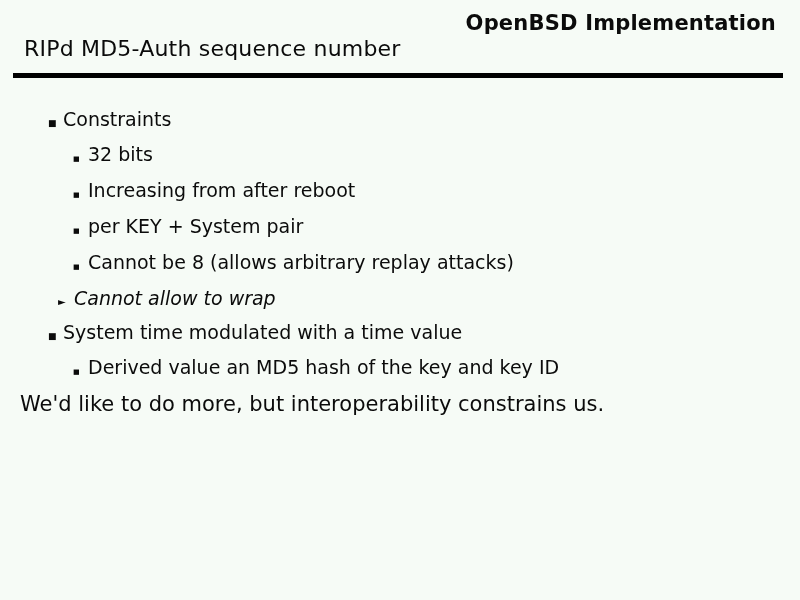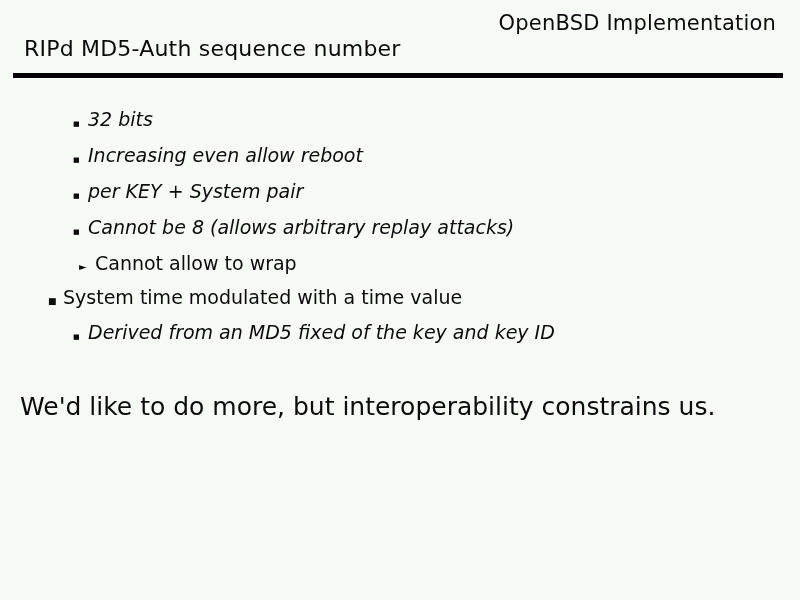--- a/index.html
+++ b/index.html
@@ -19,20 +19,21 @@
     position: absolute;
     inset: 0;
   }
   .header-label {
     position: absolute;
     top: 11px;
     right: 24px;
     font-size: 21px;
     letter-spacing: 0.2px;
     white-space: nowrap;
+    font-weight: bold;
   }
   .slide-title {
     position: absolute;
     top: 36px;
     left: 24px;
     font-size: 22px;
     letter-spacing: 0.2px;
     white-space: nowrap;
   }
   .title-rule {
@@ -53,46 +54,47 @@
     line-height: 31px;
     font-size: 19px;
     white-space: nowrap;
   }
   .bullet-row .glyph {
     display: inline-block;
     text-align: left;
   }
   .level-1 { margin-left: 48px; }
   .level-1 .glyph { width: 15px; font-size: 9px; }
-  .level-2 { margin-left: 73px; font-style: italic; }
+  .level-2 { margin-left: 73px; }
   .level-2 .glyph { width: 15px; font-size: 7px; }
-  .level-3 { margin-left: 79px; }
+  .level-3 { margin-left: 58px; font-style: italic; }
   .level-3 .glyph { width: 16px; font-size: 10px; }
   .footer-note {
     position: absolute;
     top: 392px;
     left: 20px;
-    font-size: 25px;
+    font-size: 21px;
     white-space: nowrap;
   }
 </style>
 </head>
 <body style="background: rgb(246, 251, 246); color: rgb(11, 11, 11);">
 
 <div class="slide">
   <div class="header-label">OpenBSD Implementation</div>
 
   <div class="slide-title">RIPd MD5-Auth sequence number</div>
 
   <div class="title-rule" style="background: rgb(0, 0, 0);"></div>
 
   <div class="bullet-list">
+      <div class="bullet-row level-1"><span class="glyph">■</span><span>Constraints</span></div>
       <div class="bullet-row level-2"><span class="glyph">■</span><span>32 bits</span></div>
-      <div class="bullet-row level-2"><span class="glyph">■</span><span>Increasing even allow reboot</span></div>
+      <div class="bullet-row level-2"><span class="glyph">■</span><span>Increasing from after reboot</span></div>
       <div class="bullet-row level-2"><span class="glyph">■</span><span>per KEY + System pair</span></div>
       <div class="bullet-row level-2"><span class="glyph">■</span><span>Cannot be 8 (allows arbitrary replay attacks)</span></div>
       <div class="bullet-row level-3"><span class="glyph">►</span><span>Cannot allow to wrap</span></div>
       <div class="bullet-row level-1"><span class="glyph">■</span><span>System time modulated with a time value</span></div>
-      <div class="bullet-row level-2"><span class="glyph">■</span><span>Derived from an MD5 fixed of the key and key ID</span></div>
+      <div class="bullet-row level-2"><span class="glyph">■</span><span>Derived value an MD5 hash of the key and key ID</span></div>
     </div>
 
   <div class="footer-note">We'd like to do more, but interoperability constrains us.</div>
 </div>
 
 </body></html>

